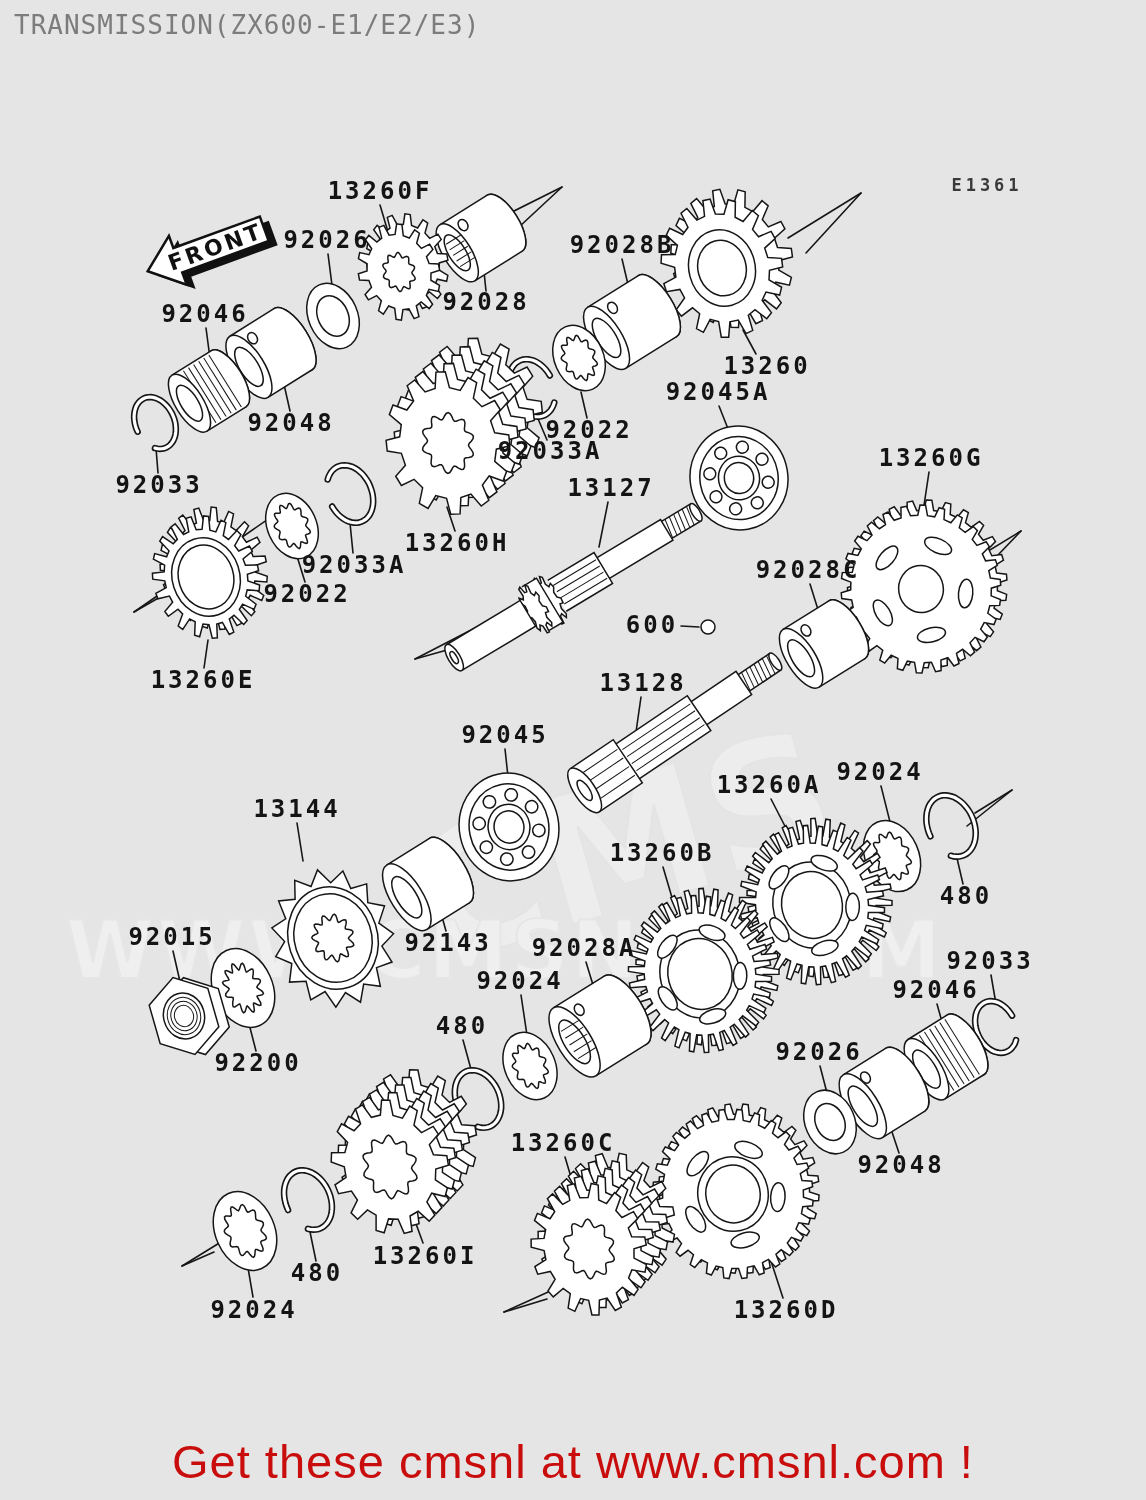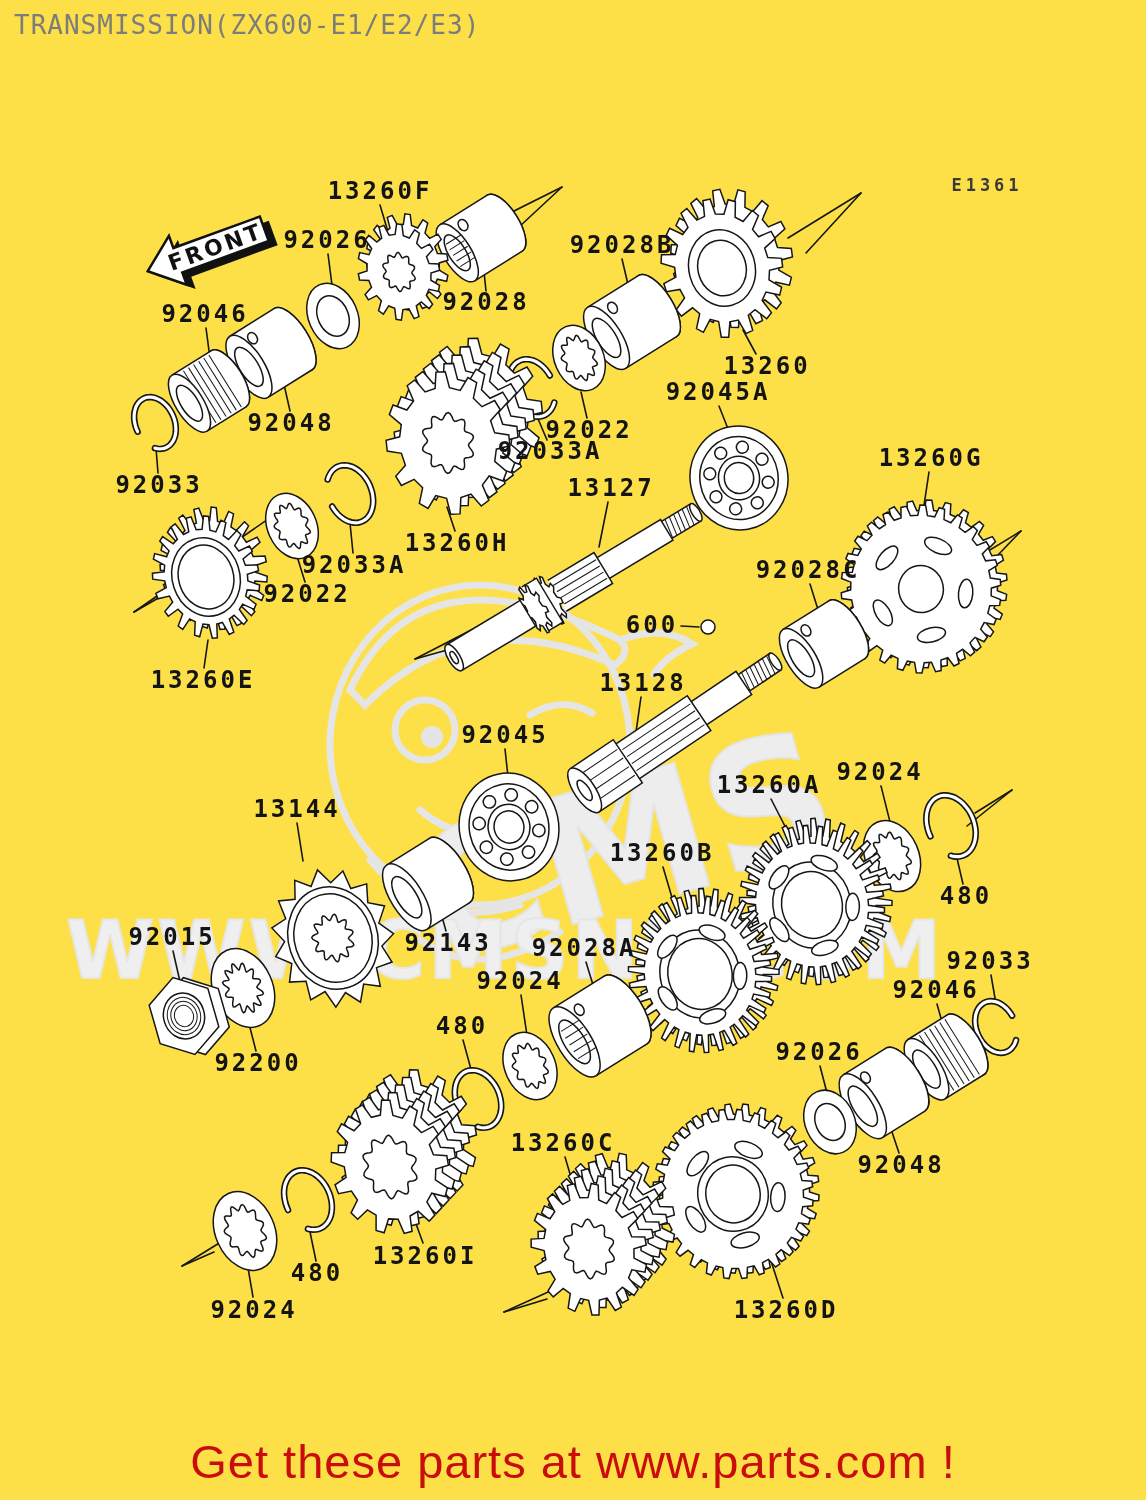--- a/index.html
+++ b/index.html
@@ -1,16 +1,16 @@
 <!DOCTYPE html>
 <html><head>
 <meta charset="utf-8">
 <style>
   html,body{margin:0;padding:0;background:#ffffff;}
-  #page{position:relative;width:1146px;height:1500px;background:#fde047;overflow:hidden;
+  #page{position:relative;width:1146px;height:1500px;background:#e5e5e5;overflow:hidden;
         font-family:"DejaVu Sans","Liberation Sans",sans-serif;}
   #title{position:absolute;left:14px;top:10px;
          font-family:"DejaVu Sans Mono","Liberation Mono",monospace;
          font-size:26px;color:#7c7c7c;letter-spacing:1px;white-space:nowrap;}
   #footer{position:absolute;left:0;top:1434px;width:100%;text-align:center;
           font-family:"Liberation Sans","DejaVu Sans",sans-serif;
           font-size:47px;color:#c90d0d;letter-spacing:1px;white-space:nowrap;}
   svg{position:absolute;left:0;top:0;}
   .lbl{font-family:"DejaVu Sans Mono","Liberation Mono",monospace;
        font-weight:bold;font-size:24px;letter-spacing:3px;fill:#141414;
@@ -476,14 +476,14 @@
       <text class="lbl" x="258" y="1064">92200</text>
       <text class="lbl" x="563" y="1144">13260C</text>
       <text class="lbl" x="901" y="1166">92048</text>
       <text class="lbl" x="425" y="1257">13260I</text>
       <text class="lbl" x="317" y="1274">480</text>
       <text class="lbl" x="254" y="1311">92024</text>
       <text class="lbl" x="786" y="1311">13260D</text>
     </g>
   </svg>
 
-  <div id="footer">Get these parts at www.parts.com !</div>
+  <div id="footer">Get these cmsnl at www.cmsnl.com !</div>
 </div>
 
 </body></html>

